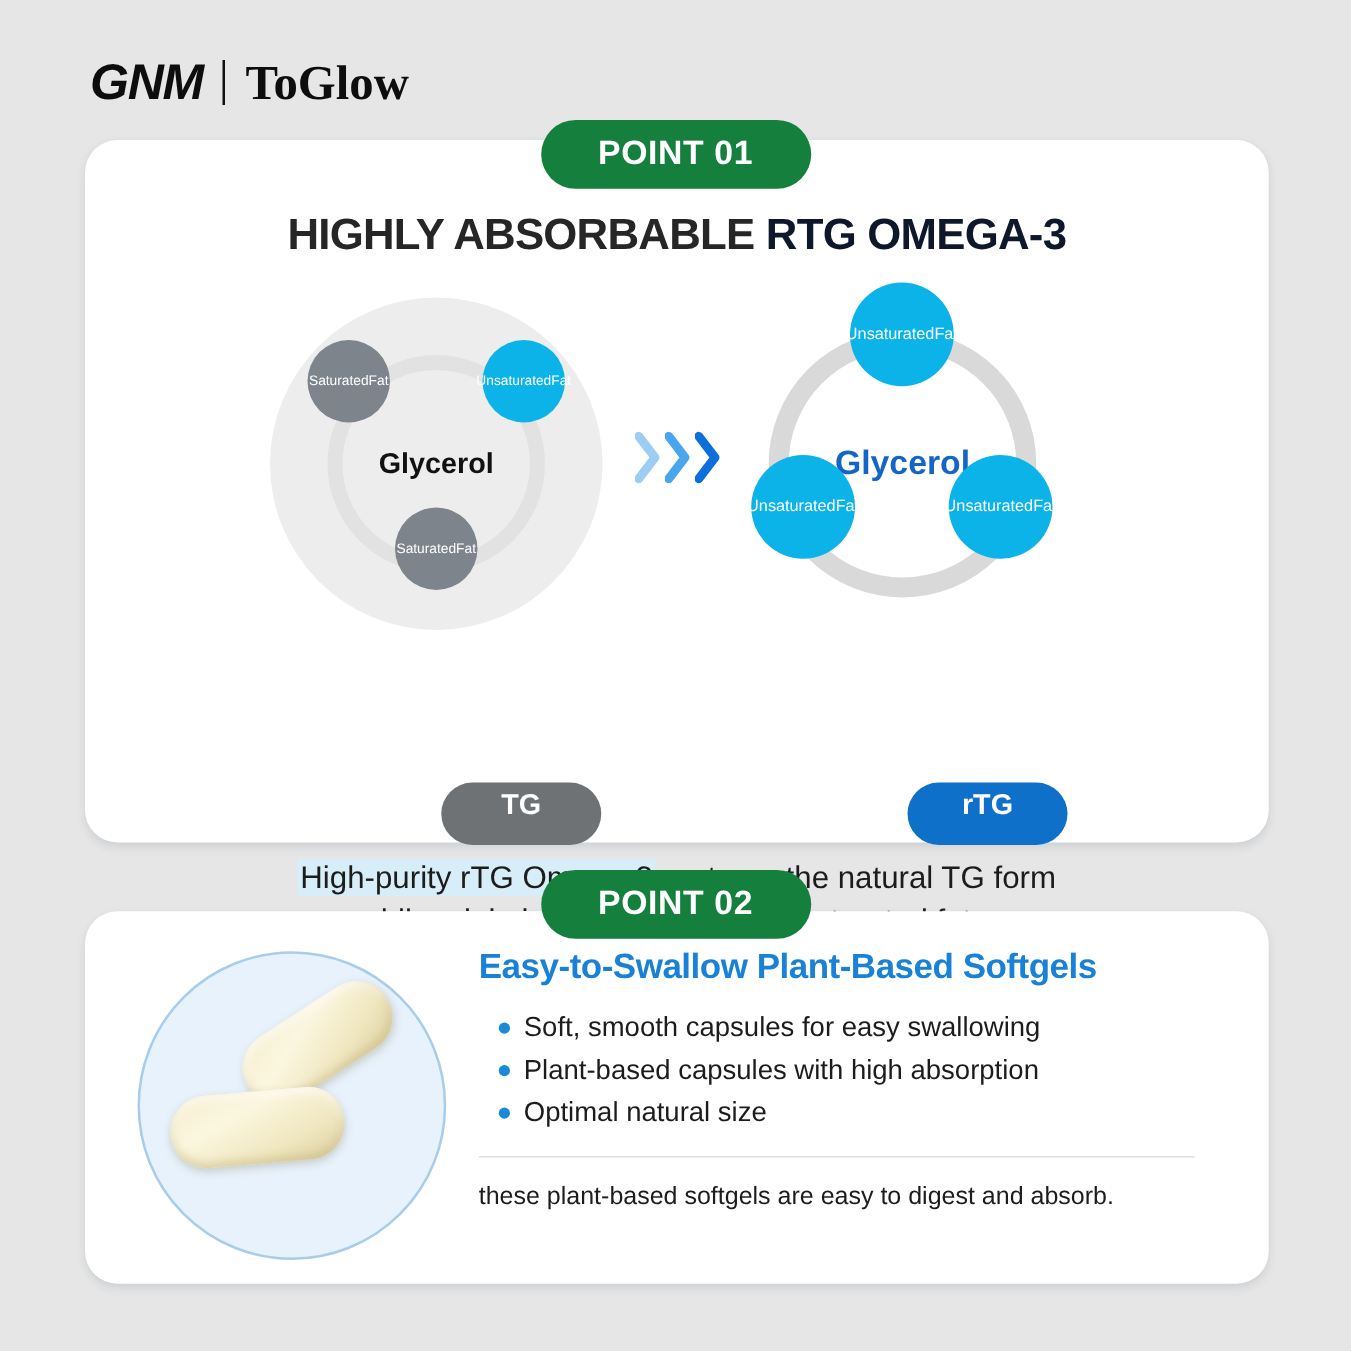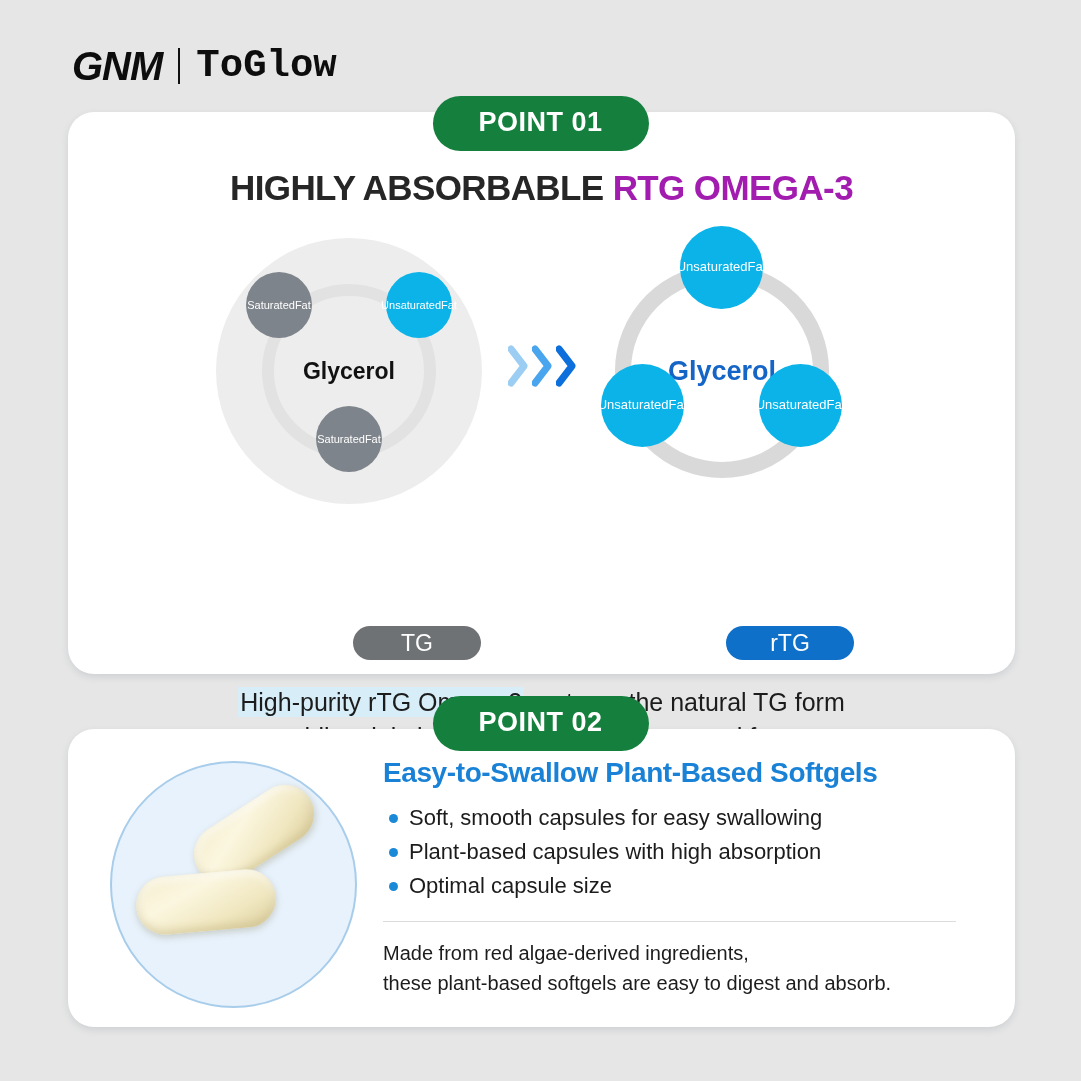--- a/index.html
+++ b/index.html
@@ -34,21 +34,21 @@
     color: #0d0d0d;
     line-height: 1;
   }
   .brand-divider {
     width: 2px;
     height: 36px;
     background: #111;
     margin: 0 16px;
   }
   .brand-sub {
-    font-family: Liberation Mono, monospace;
+    font-family: Liberation Serif, serif;
     font-weight: bold;
     font-size: 39px;
     color: #0d0d0d;
     line-height: 1;
   }
 
   
   .point-badge {
     position: absolute;
     left: 50%;
@@ -81,21 +81,21 @@
   
   .headline {
     text-align: center;
     margin-top: 58px;
     font-size: 35px;
     font-weight: bold;
     letter-spacing: -0.6px;
     color: #262626;
     line-height: 1;
   }
-  .headline .accent { color: #a21caf; }
+  .headline .accent { color: #0f172a; }
 
   
   .diagram-row {
     position: relative;
     height: 300px;
     margin-top: 16px;
   }
   .mol {
     position: absolute;
     top: 0;
@@ -184,25 +184,25 @@
     gap: 4px;
     z-index: 6;
   }
 
   
   .pill {
     position: absolute;
     border-radius: 999px;
     color: #ffffff;
     font-size: 23px;
-    font-weight: normal;
+    font-weight: bold;
     text-align: center;
     line-height: 34px;
     width: 128px;
-    height: 34px;
+    height: 50px;
     top: 514px;
   }
   #pill-tg  { background: #6f7275; left: 285px; }
   #pill-rtg { background: #0f70c9; left: 658px; }
 
   
   .caption {
     position: absolute;
     top: 573px;
     left: 0;
@@ -258,21 +258,21 @@
   }
   .p2-title {
     color: #1a82d6;
     font-size: 28px;
     font-weight: bold;
     letter-spacing: -0.4px;
     margin-bottom: 12px;
   }
   .p2-list {
     list-style: none;
-    margin: 6px;
+    margin: 16px;
     padding: 0;
   }
   .p2-list li {
     font-size: 22px;
     color: #1c1c1c;
     line-height: 1.55;
     position: relative;
     padding-left: 20px;
   }
   .p2-list li::before {
@@ -382,22 +382,21 @@
     <div class="capsule-circle">
       <div class="capsule" id="capsule-top"></div>
       <div class="capsule" id="capsule-bottom"></div>
     </div>
 
     <div class="p2-text">
       <div class="p2-title">Easy-to-Swallow Plant-Based Softgels</div>
       <ul class="p2-list">
         <li>Soft, smooth capsules for easy swallowing</li>
         <li>Plant-based capsules with high absorption</li>
-        <li>Optimal capsule size</li>
+        <li>Optimal natural size</li>
       </ul>
       <div class="p2-divider"></div>
       <div class="p2-footnote">
-        <div>Made from red algae-derived ingredients,</div>
         <div>these plant-based softgels are easy to digest and absorb.</div>
       </div>
     </div>
   </div>
 </div>
 
 </body></html>

